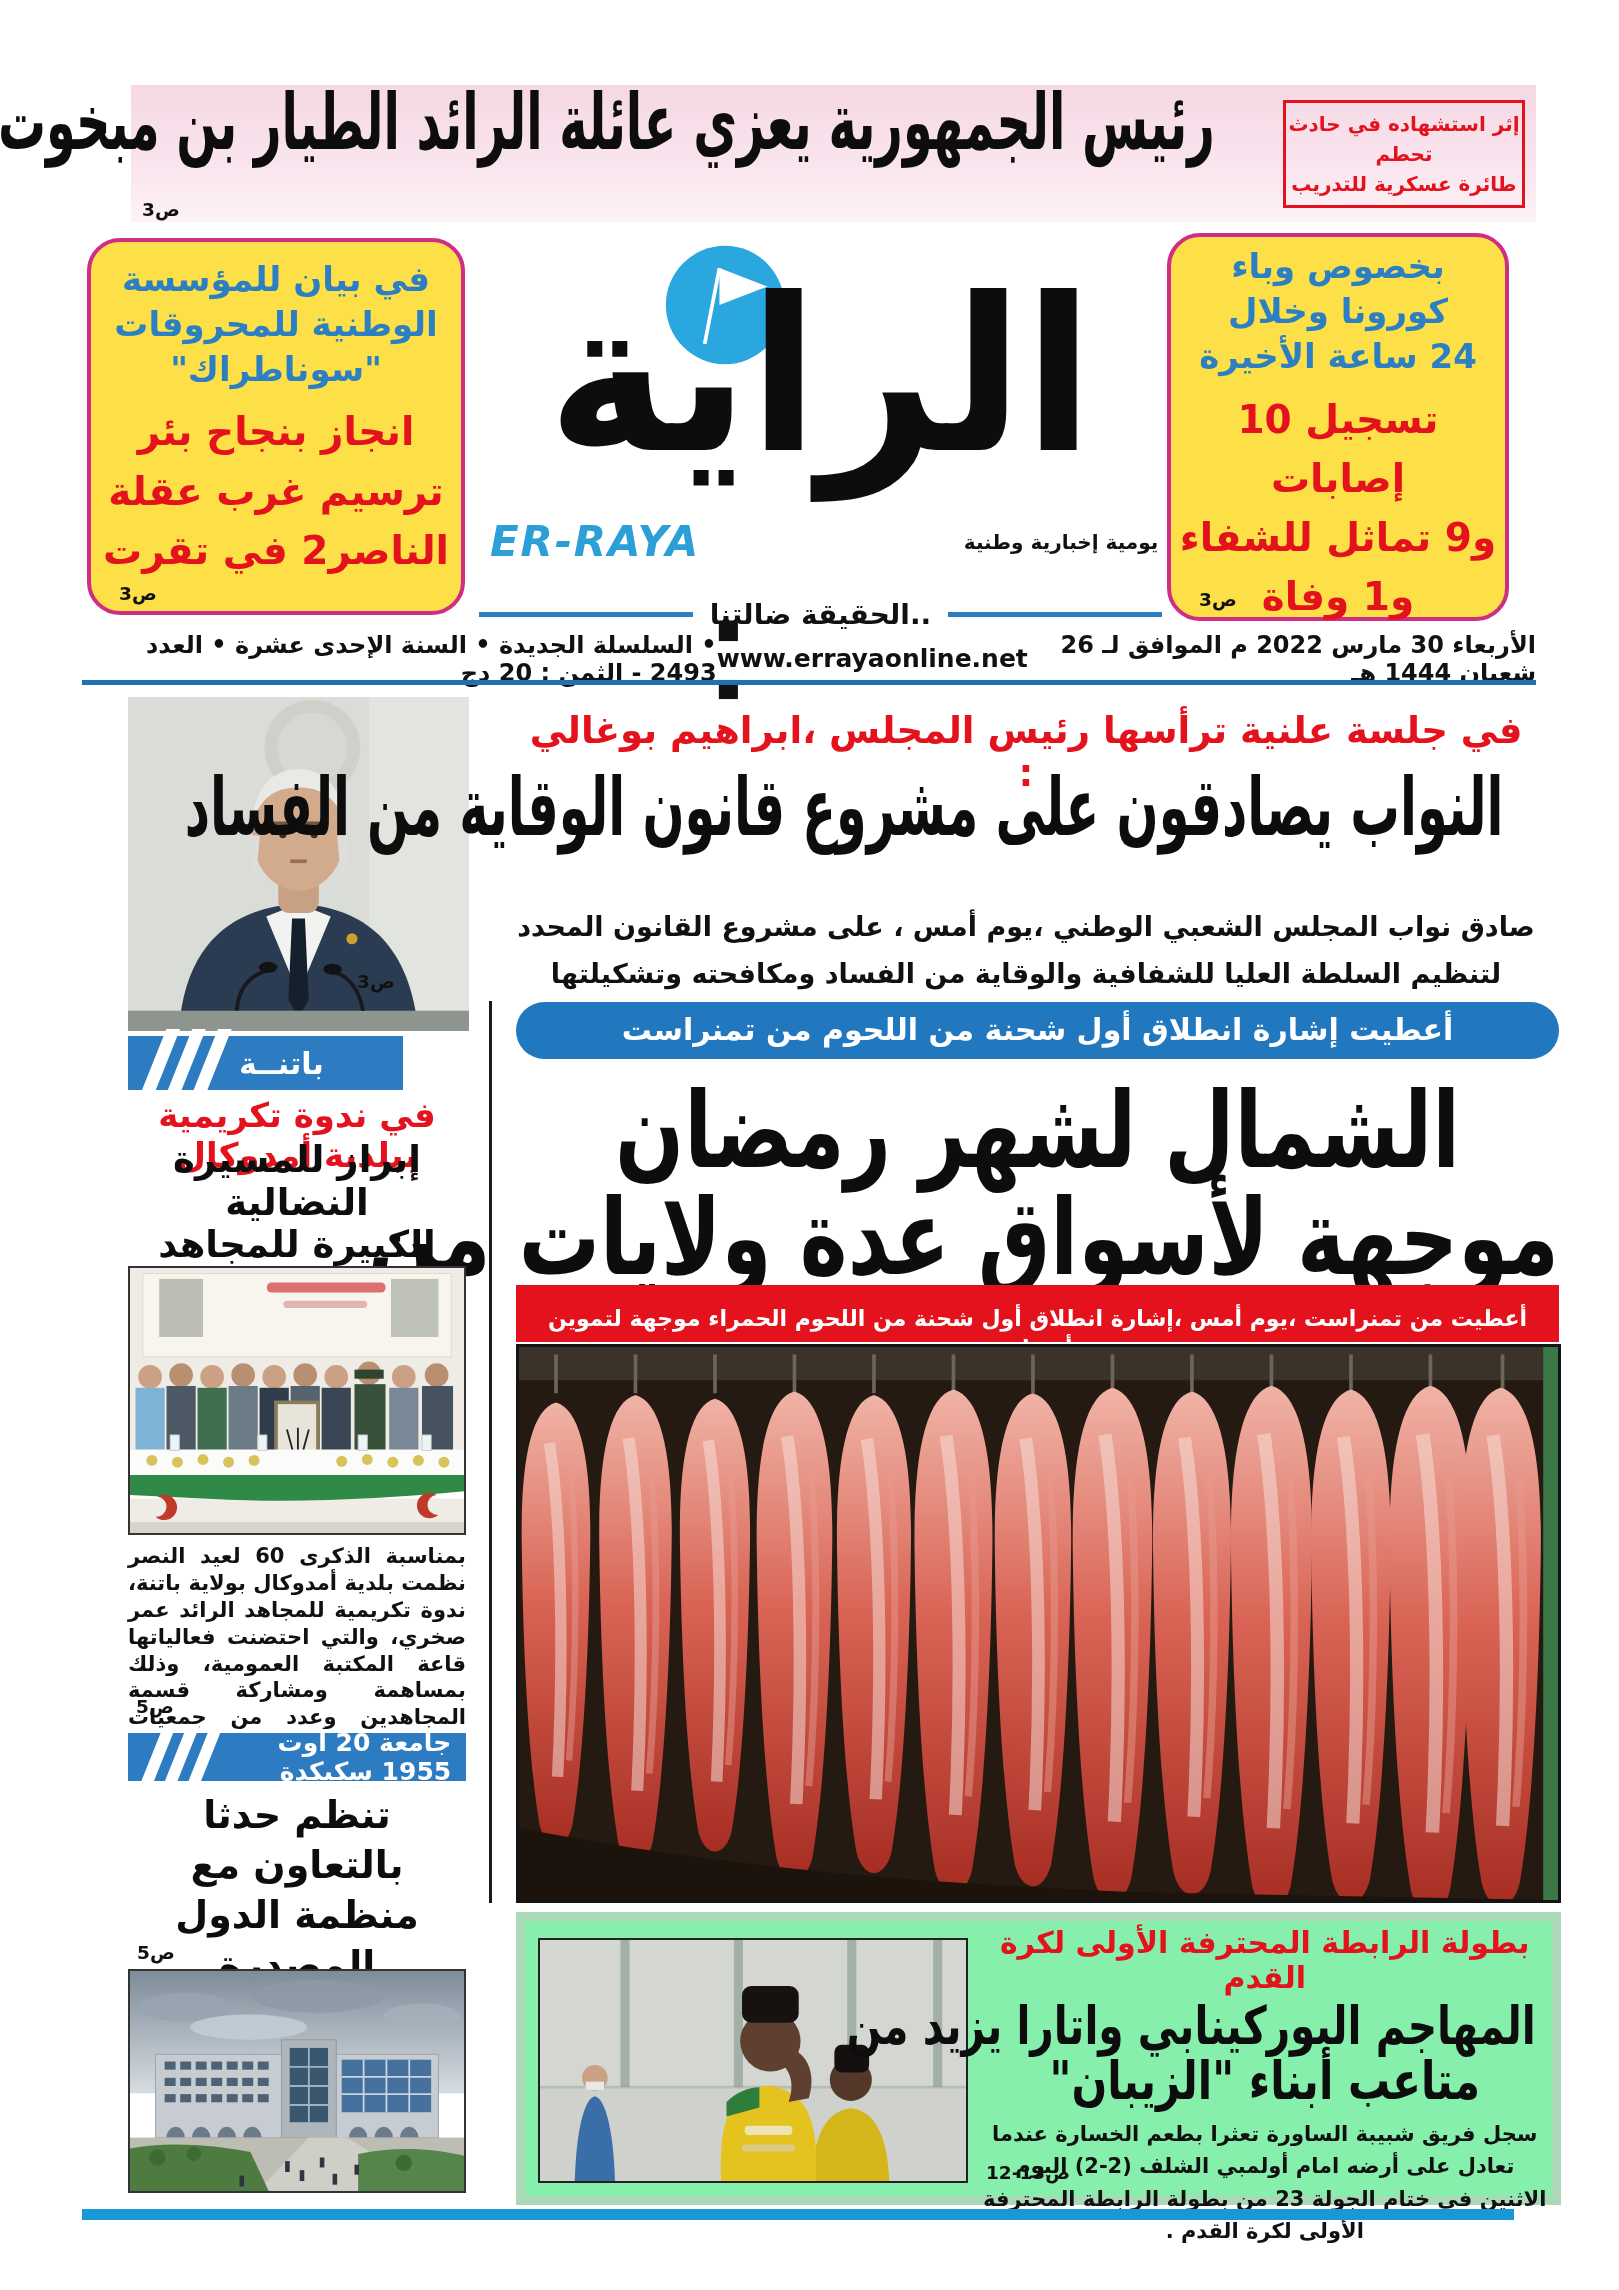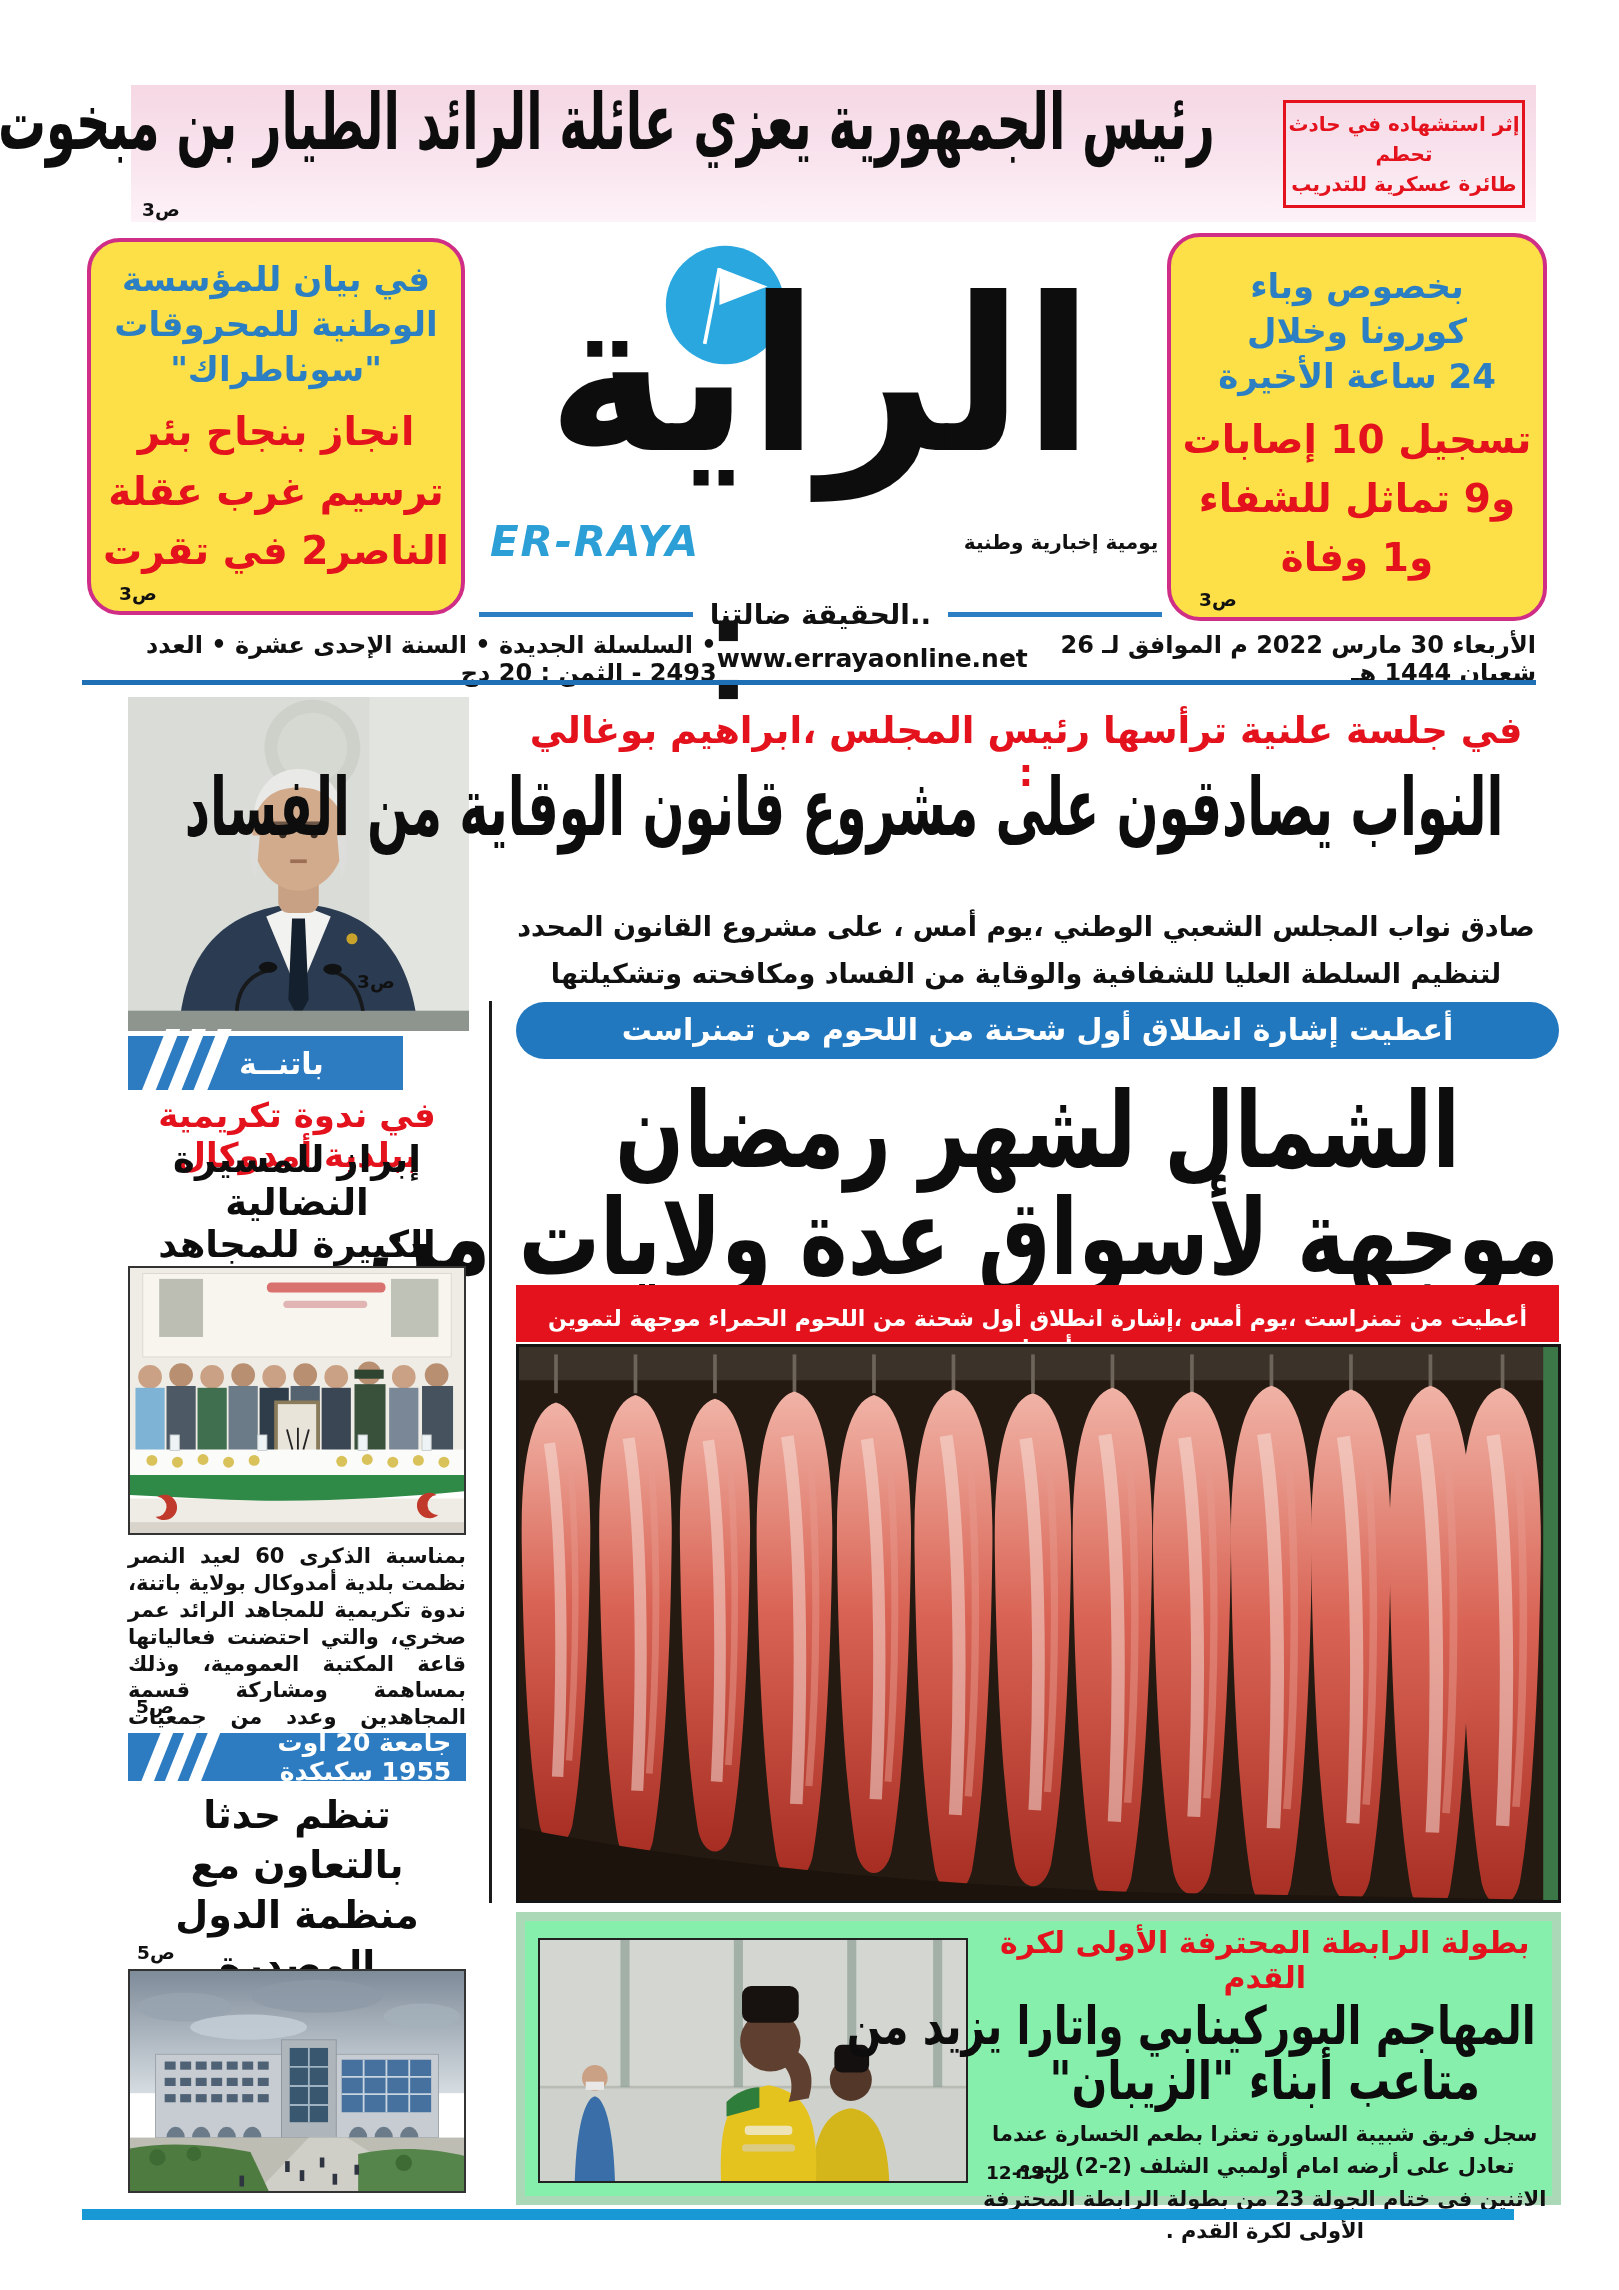--- a/index.html
+++ b/index.html
@@ -115,21 +115,21 @@
     <div class="abs logo-ar">الراية</div>
     <div class="abs logo-latin">ER-RAYA</div>
     <div class="abs tagline">يومية إخبارية وطنية</div>
     <div class="abs motto-row">
       <span class="motto-line"></span>
       <span class="motto">..الحقيقة ضالتنا</span>
       <span class="motto-line"></span>
     </div>
   </div>
 
-  <div class="abs hdr-box" style="left:1168px;top:233px;width:380px;height:388px;padding-top:27px;">
+  <div class="abs hdr-box" style="left:1168px;top:233px;width:342px;height:388px;padding-top:7px;">
     <div class="blue">
       <div>بخصوص وباء</div>
       <div>كورونا وخلال</div>
       <div>24 ساعة الأخيرة</div>
     </div>
     <div class="red" style="margin-top:11px;">
       <div>تسجيل 10 إصابات</div>
       <div>و9 تماثل للشفاء</div>
       <div>و1 وفاة</div>
     </div>

